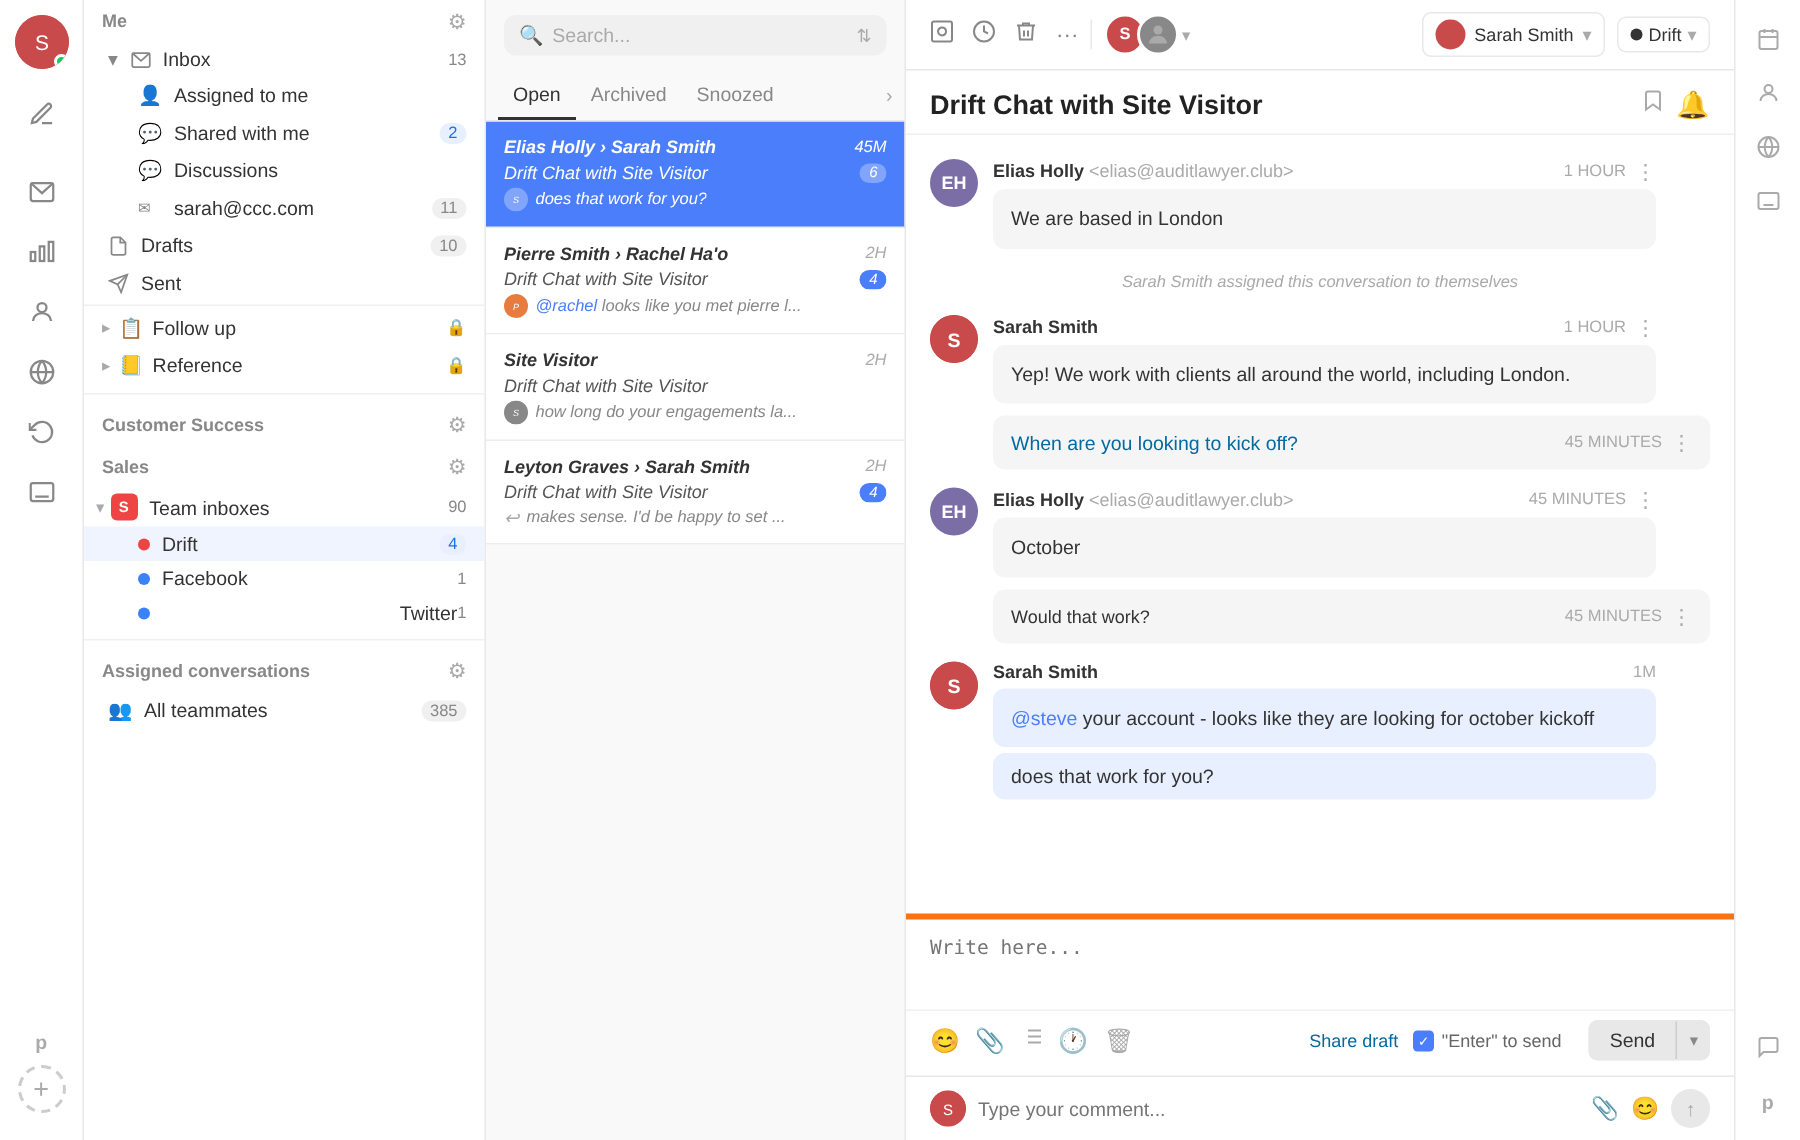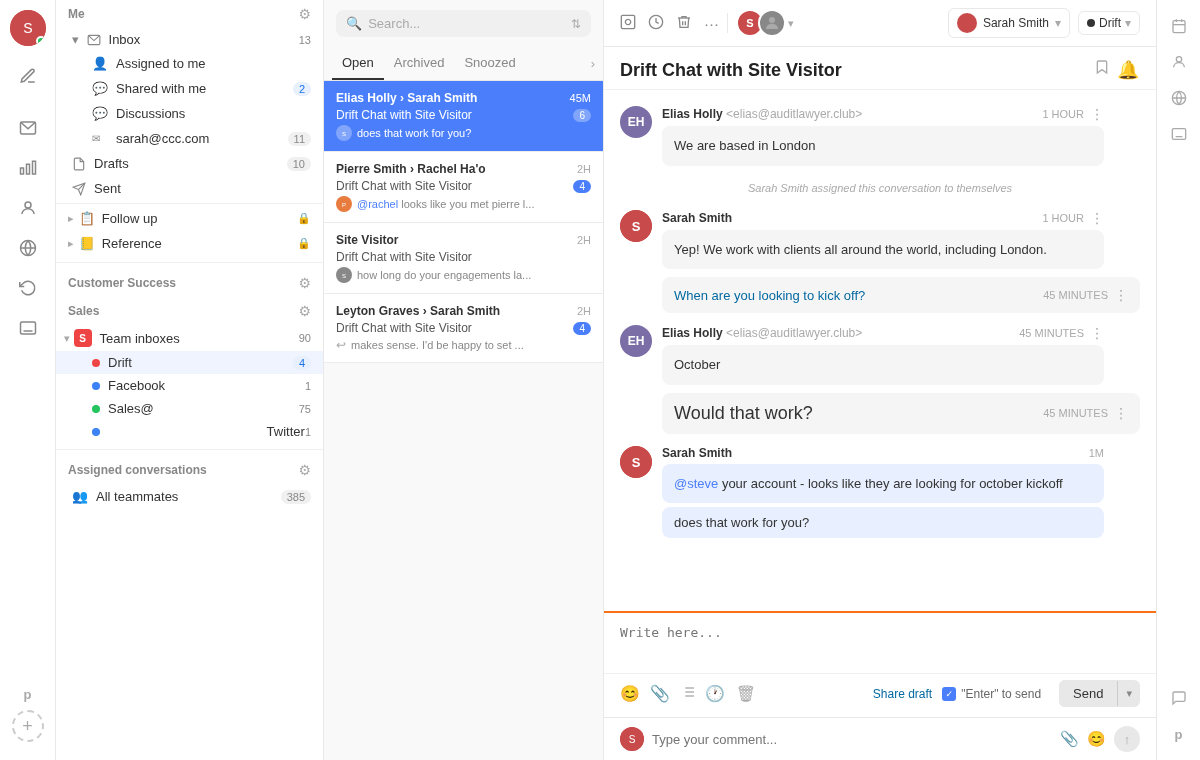--- a/index.html
+++ b/index.html
@@ -35,21 +35,21 @@
     .conv-list { width: 280px; background: #f9f9f9; border-right: 1px solid #e8e8e8; display: flex; flex-direction: column; flex-shrink: 0; }
     .conv-list-header { padding: 10px 12px 0; }
     .conv-search { display: flex; align-items: center; background: #f0f0f0; border-radius: 8px; padding: 6px 10px; margin-bottom: 10px; }
     .conv-search-icon { color: #aaa; margin-right: 6px; font-size: 13px; }
     .conv-search-input { background: transparent; border: none; outline: none; font-size: 13px; color: #333; flex: 1; }
     .conv-search-input::placeholder { color: #aaa; }
     .conv-tabs { display: flex; align-items: center; border-bottom: 1px solid #e8e8e8; padding: 0 8px; }
     .conv-tab { padding: 8px 10px; font-size: 13px; color: #888; cursor: pointer; border-bottom: 2px solid transparent; }
     .conv-tab.active { color: #333; font-weight: 500; border-bottom-color: #333; }
     .conv-tab-arrow { margin-left: auto; color: #aaa; cursor: pointer; }
-    .conv-list-body { overflow-y: auto; flex: 1; }
+    .conv-list-body { overflow-y: auto; flex: 1; font-style: italic; }
     .conv-item { padding: 10px 12px; border-bottom: 1px solid #ececec; cursor: pointer; background: #fff; }
     .conv-item.active { background: #4a7efa; }
     .conv-item.active * { color: #fff !important; }
     .conv-item-header { display: flex; align-items: center; justify-content: space-between; margin-bottom: 3px; }
     .conv-item-from { font-size: 12px; font-weight: 600; color: #333; flex: 1; white-space: nowrap; overflow: hidden; text-overflow: ellipsis; }
     .conv-item-time { font-size: 11px; color: #aaa; flex-shrink: 0; margin-left: 8px; }
     .conv-item-subject { font-size: 12px; color: #555; white-space: nowrap; overflow: hidden; text-overflow: ellipsis; display: flex; align-items: center; justify-content: space-between; }
     .conv-item-preview-row { display: flex; align-items: center; margin-top: 3px; }
     .conv-item-preview { font-size: 11px; color: #888; white-space: nowrap; overflow: hidden; text-overflow: ellipsis; }
     .conv-item-badge { background: #4a7efa; color: #fff; border-radius: 10px; font-size: 10px; padding: 1px 6px; flex-shrink: 0; }
@@ -81,21 +81,21 @@
     .msg-avatar.ss { background: #c94a4a; overflow: hidden; }
     .msg-content { flex: 1; max-width: 85%; }
     .msg-header { display: flex; align-items: center; justify-content: space-between; margin-bottom: 4px; }
     .msg-bubble { background: #f5f5f5; border-radius: 8px; padding: 10px 12px; font-size: 13px; color: #333; line-height: 1.5; }
     .msg-bubble.sarah { background: #e8effe; }
 
     .system-msg { text-align: center; font-size: 11px; color: #aaa; font-style: italic; padding: 4px 0; }
 
     .mention-link { color: #4a7efa; font-weight: 500; margin-top: 48px; }
 
-    .chat-compose { border-top: 2px solid #f97316; }
+    .chat-compose { border-top: 4px solid #f97316; }
     .compose-area { padding: 12px 16px; min-height: 60px; }
     .compose-input { width: 100%; border: none; outline: none; font-size: 13px; color: #aaa; resize: none; background: transparent; }
     .compose-toolbar { display: flex; align-items: center; padding: 6px 16px 10px; gap: 10px; border-top: 1px solid #f0f0f0; }
     .compose-icon { color: #aaa; font-size: 16px; cursor: pointer; }
     .compose-spacer { flex: 1; }
     .share-draft-btn { color: #0369a1; font-size: 12px; font-weight: 500; cursor: pointer; }
     .enter-to-send { display: flex; align-items: center; gap: 5px; font-size: 12px; color: #666; }
     .checkbox-checked { width: 14px; height: 14px; background: #4a7efa; border-radius: 3px; display: flex; align-items: center; justify-content: center; color: #fff; font-size: 9px; }
     .send-btn { display: flex; align-items: center; background: #e8e8e8; border-radius: 6px; overflow: hidden; margin-left: 8px; }
     .send-btn-main { padding: 6px 14px; font-size: 13px; font-weight: 500; color: #333; cursor: pointer; background: #e8e8e8; border: none; }
@@ -264,25 +264,20 @@
   <div class="sidebar-inbox-row" style="padding-left:36px; background:#f0f4ff;">
     <div class="sidebar-dot" style="background:#ef4444;"></div>
     <span class="sidebar-inbox-label" style="font-weight:500;">Drift</span>
     <span class="sidebar-inbox-count highlight">4</span>
   </div>
   <div class="sidebar-inbox-row" style="padding-left:36px;">
     <div class="sidebar-dot" style="background:#3b82f6;"></div>
     <span class="sidebar-inbox-label">Facebook</span>
     <span class="sidebar-inbox-count">1</span>
   </div>
-  <div class="sidebar-inbox-row" style="padding-left:36px;">
-    <div class="sidebar-dot" style="background:#22c55e;"></div>
-    <span class="sidebar-inbox-label">Sales@</span>
-    <span class="sidebar-inbox-count">75</span>
-  </div>
   <div class="sidebar-inbox-row" style="padding-left:36px;text-align:right;">
     <div class="sidebar-dot" style="background:#3b82f6;"></div>
     <span class="sidebar-inbox-label">Twitter</span>
     <span class="sidebar-inbox-count">1</span>
   </div>
 
   <div style="border-top:1px solid #f0f0f0; margin: 6px 0;"></div>
 
   <div class="sidebar-header">
     <span style="font-size:12px; font-weight:600; color:#888;">Assigned conversations</span>
@@ -510,21 +505,21 @@
         <div class="msg-bubble">
           <span>October</span>
         </div>
       </div>
     </div>
 
     <div style="display:flex; gap:10px; margin-top:-4px;">
       <div style="width:32px; flex-shrink:0;"></div>
       <div style="flex:1;">
         <div style="display:flex; align-items:center; justify-content:space-between; background:#f5f5f5; border-radius:8px; padding:10px 12px;">
-          <span style="font-size:18px; color:#333;">Would that work?</span>
+          <span style="font-size:12px; color:#333;">Would that work?</span>
           <span style="display:flex; align-items:center; gap:6px;">
             <span style="font-size:11px; color:#aaa; white-space:nowrap;">45 MINUTES</span>
             <span style="color:#aaa; cursor:pointer; font-size:14px;">⋮</span>
           </span>
         </div>
       </div>
     </div>
 
     <div class="chat-message">
       <div class="msg-avatar ss">

